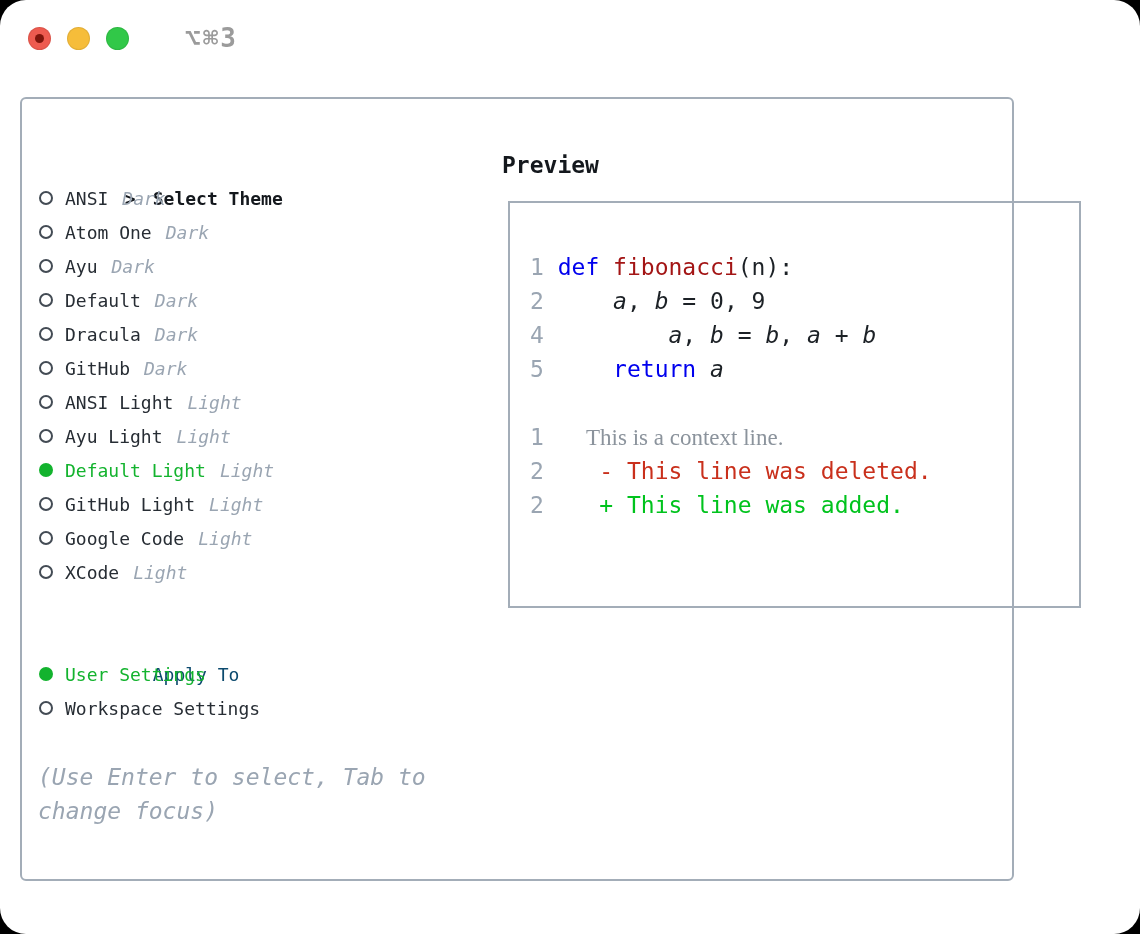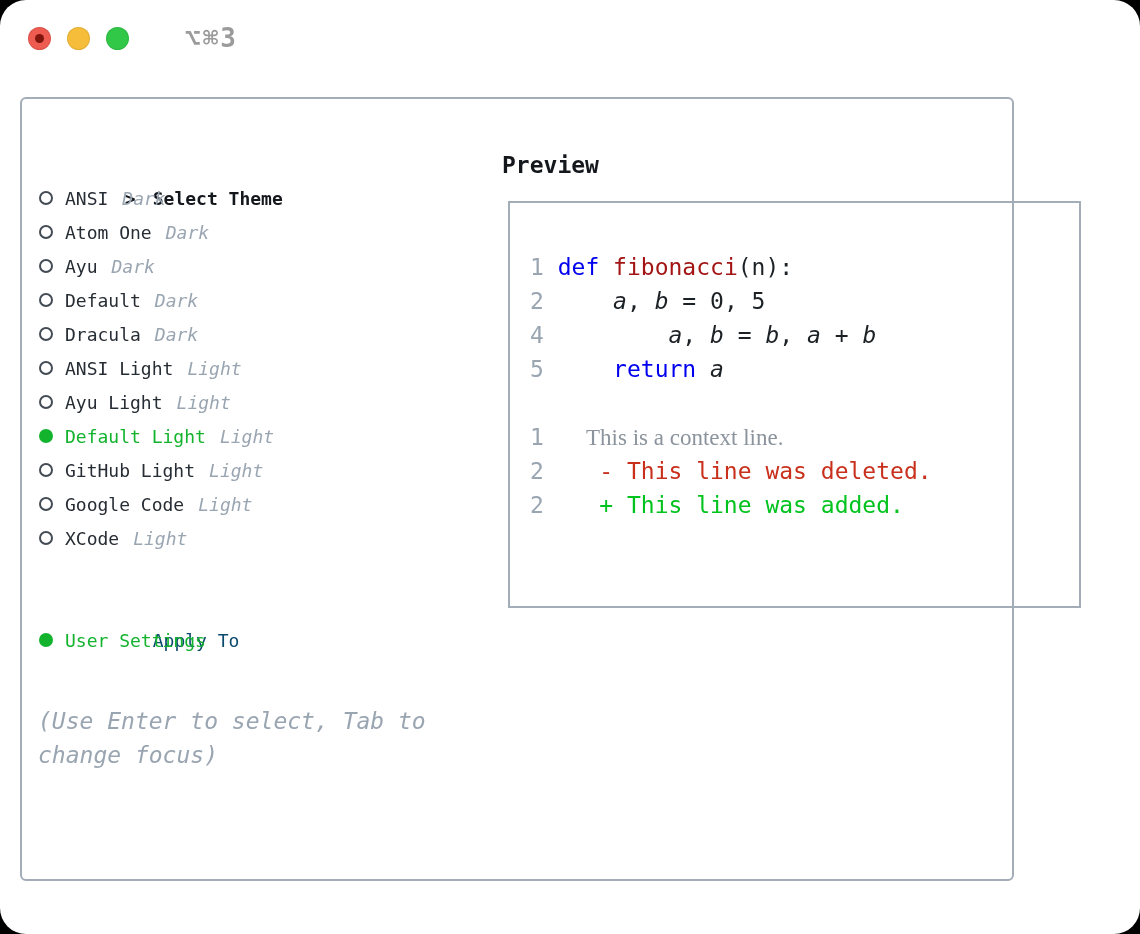--- a/index.html
+++ b/index.html
@@ -69,21 +69,21 @@
     margin-right: 12px; margin-left: 1px;
     vertical-align: middle; position: relative; top: -2px;
     background: #fff;
   }
   .selected .radio { background: var(--selected-green); border-color: var(--selected-green); }
   .t-name { color: var(--text-dark); }
   .selected .t-name { color: var(--selected-green); }
   .t-variant { color: var(--dim-gray); font-style: italic; margin-left: 14px; }
   .apply-header { margin-top: 34px; padding-left: 28px; color: #0c4a6e; }
   .hint {
-    margin-top: 46px; width: 424px;
+    margin-top: 34px; width: 424px;
     color: var(--dim-gray); font-style: italic;
     font-size: 23px; line-height: 34px;
   }
   
   .preview-title {
     position: absolute; left: 480px; top: 49px;
     height: 34px; line-height: 34px;
     font-size: 23px; font-weight: bold; color: #14181d;
   }
   .preview-box {
@@ -123,45 +123,47 @@
       <div class="row">
         <span class="prompt">&gt;</span><span class="header-label">Select Theme</span>
       </div>
 
       <div id="theme-list">
           <div class="row"><span class="radio"></span><span class="t-name">ANSI</span><span class="t-variant">Dark</span></div>
           <div class="row"><span class="radio"></span><span class="t-name">Atom One</span><span class="t-variant">Dark</span></div>
           <div class="row"><span class="radio"></span><span class="t-name">Ayu</span><span class="t-variant">Dark</span></div>
           <div class="row"><span class="radio"></span><span class="t-name">Default</span><span class="t-variant">Dark</span></div>
           <div class="row"><span class="radio"></span><span class="t-name">Dracula</span><span class="t-variant">Dark</span></div>
+          <div class="row"><span class="radio"></span><span class="t-name">GitHub</span><span class="t-variant">Dark</span></div>
           <div class="row"><span class="radio"></span><span class="t-name">ANSI Light</span><span class="t-variant">Light</span></div>
           <div class="row"><span class="radio"></span><span class="t-name">Ayu Light</span><span class="t-variant">Light</span></div>
           <div class="row selected"><span class="radio"></span><span class="t-name">Default Light</span><span class="t-variant">Light</span></div>
           <div class="row"><span class="radio"></span><span class="t-name">GitHub Light</span><span class="t-variant">Light</span></div>
           <div class="row"><span class="radio"></span><span class="t-name">Google Code</span><span class="t-variant">Light</span></div>
           <div class="row"><span class="radio"></span><span class="t-name">XCode</span><span class="t-variant">Light</span></div>
         </div>
 
       <div class="row apply-header">
         <span>Apply To</span>
       </div>
 
       <div id="apply-list">
           <div class="row selected"><span class="radio"></span><span class="t-name">User Settings</span></div>
+          <div class="row"><span class="radio"></span><span class="t-name">Workspace Settings</span></div>
         </div>
 
       <div class="hint">(Use Enter to select, Tab to change focus)</div>
     </div>
 
     <div class="preview-title">Preview</div>
 
     <div class="preview-box">
       <div id="code-lines">
           <div class="pre-line"><span class="lnum">1 </span><span class="c-kw">def</span><span class="c-pl"> </span><span class="c-fn">fibonacci</span><span class="c-pl">(n):</span></div>
-          <div class="pre-line"><span class="lnum">2 </span><span class="c-pl">    </span><span class="c-var">a</span><span class="c-pl">, </span><span class="c-var">b</span><span class="c-pl"> = 0, 5</span></div>
+          <div class="pre-line"><span class="lnum">2 </span><span class="c-pl">    </span><span class="c-var">a</span><span class="c-pl">, </span><span class="c-var">b</span><span class="c-pl"> = 0, 9</span></div>
           <div class="pre-line"><span class="lnum">4 </span><span class="c-pl">        </span><span class="c-var">a</span><span class="c-pl">, </span><span class="c-var">b</span><span class="c-pl"> = </span><span class="c-var">b</span><span class="c-pl">, </span><span class="c-var">a</span><span class="c-pl"> + </span><span class="c-var">b</span></div>
           <div class="pre-line"><span class="lnum">5 </span><span class="c-pl">    </span><span class="c-kw">return</span><span class="c-pl"> </span><span class="c-var">a</span></div>
         </div>
       <div class="pre-line"> </div>
       <div id="diff-lines">
           <div class="pre-line"><span class="lnum">1 </span><span class="diff-context">     This is a context line.</span></div>
           <div class="pre-line"><span class="lnum">2 </span><span class="diff-deleted">   - This line was deleted.</span></div>
           <div class="pre-line"><span class="lnum">2 </span><span class="diff-added">   + This line was added.</span></div>
         </div>
     </div>

